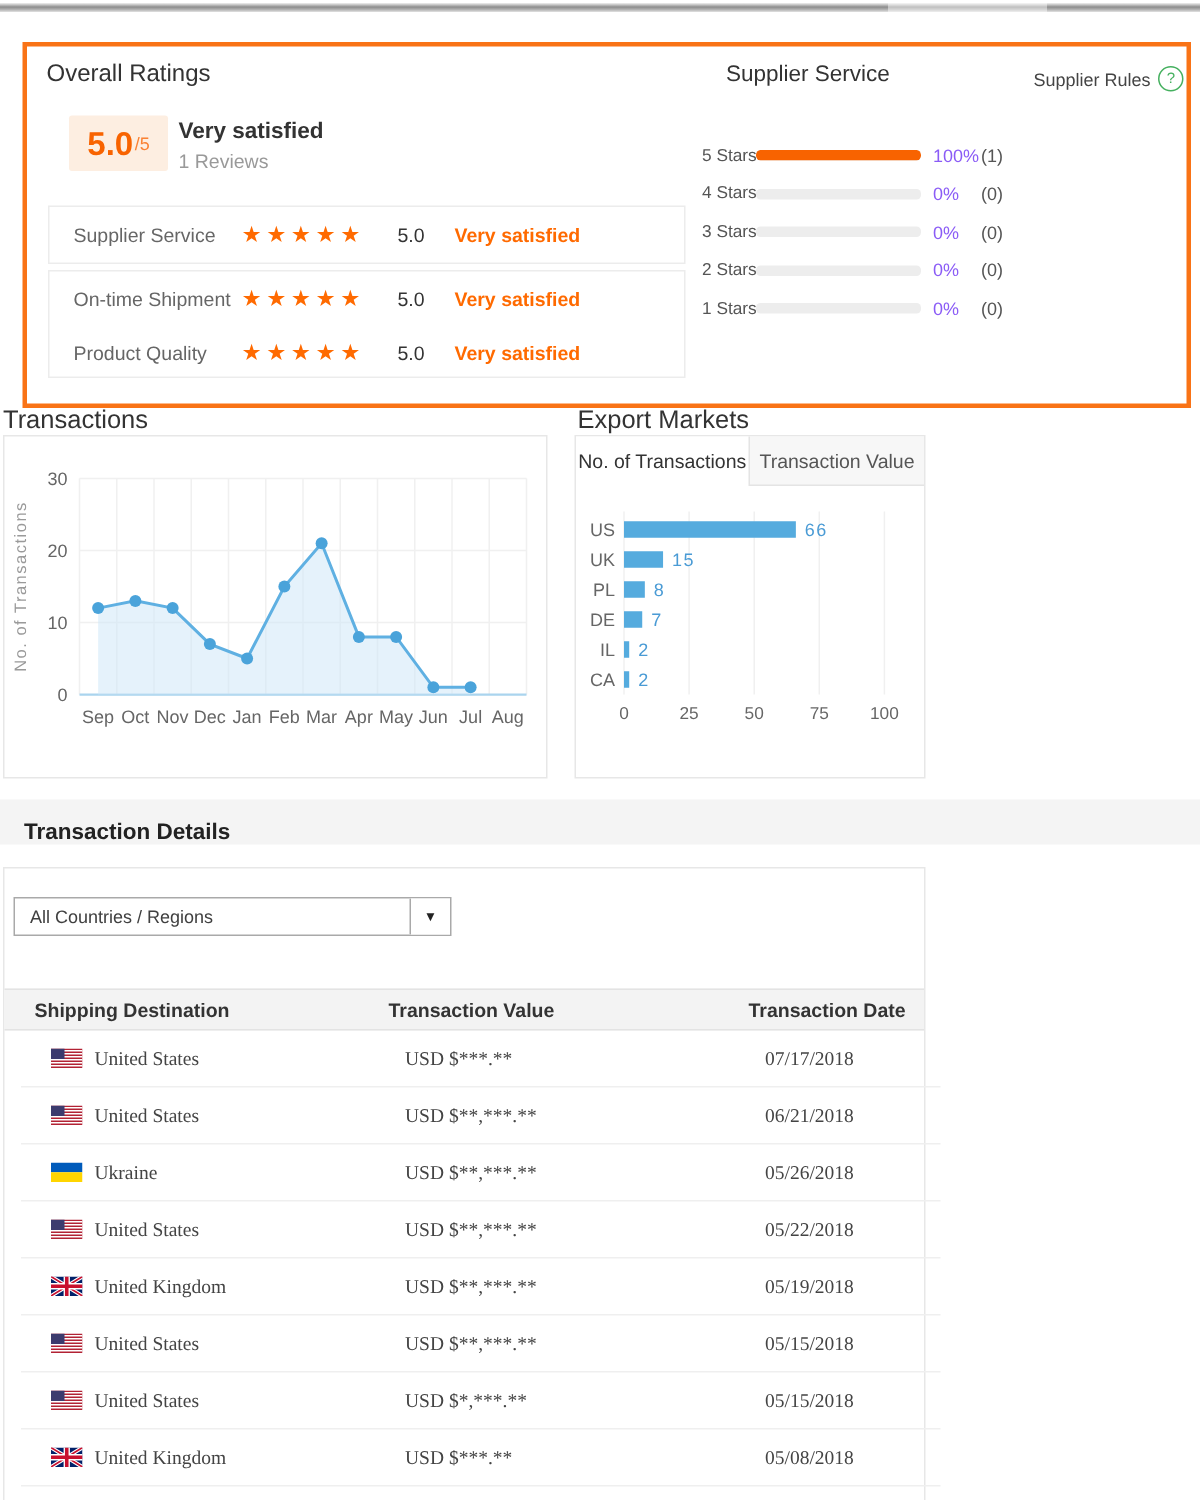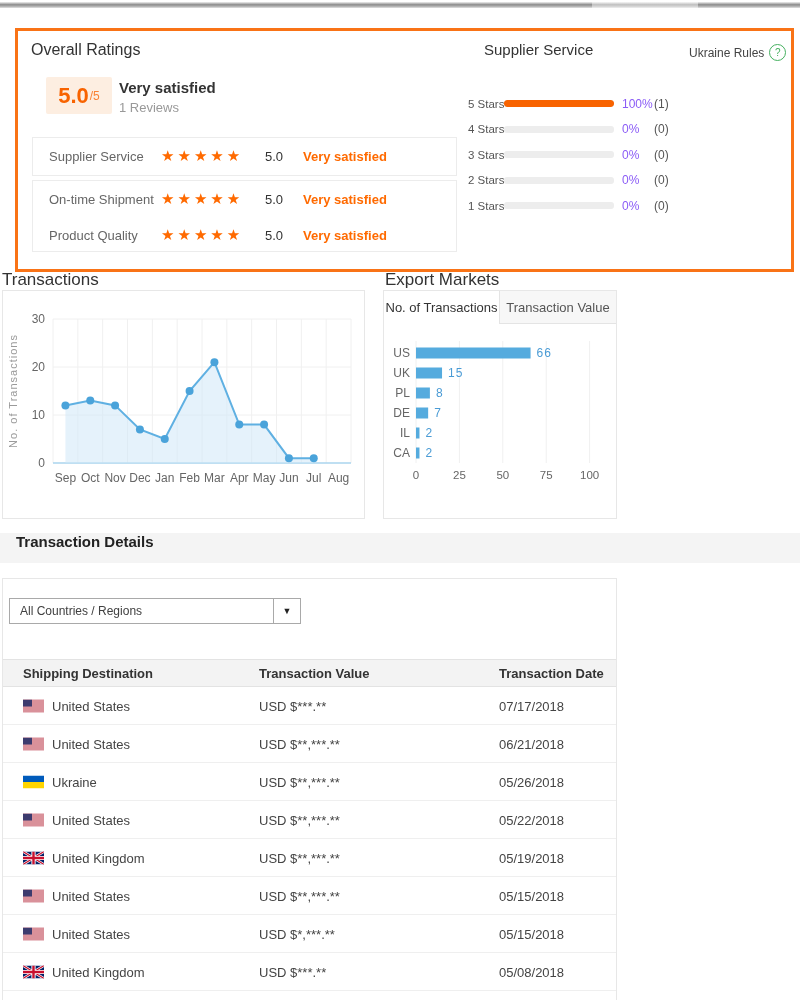--- a/index.html
+++ b/index.html
@@ -43,32 +43,32 @@
   #lbl-export{left:385px;top:270px;}
   
   .line-card{position:absolute;left:2px;top:290px;width:361px;height:227px;border:1px solid #e7e7e7;background:#fff;}
   .bar-card{position:absolute;left:383px;top:290px;width:232px;height:227px;border:1px solid #e7e7e7;background:#fff;}
   .tabs{position:absolute;left:0;top:0;width:100%;height:33px;display:flex;}
   .tab{box-sizing:border-box;height:33px;display:flex;align-items:center;justify-content:center;font-size:13px;cursor:pointer;}
   .tab.active{width:116px;background:#fff;border-right:1px solid #e4e4e4;color:#333;}
   .tab.inactive{flex:1;background:#f7f7f7;border-bottom:1px solid #e4e4e4;color:#555;}
   svg text{font-family:"Liberation Sans",sans-serif;}
   
-  .band{position:absolute;left:0;top:533px;width:800px;height:30px;background:#f4f4f4;display:flex;align-items:flex-start;}
+  .band{position:absolute;left:0;top:533px;width:800px;height:30px;background:#f4f4f4;display:flex;align-items:flex-end;}
   .band-title{margin-left:16px;font-size:15px;font-weight:bold;color:#222;}
   
   .details-card{position:absolute;left:2px;top:578px;width:613px;height:421px;border:1px solid #e7e7e7;background:#fff;}
   .dropdown{position:absolute;left:6px;top:19px;width:292px;height:26px;border:1px solid #a9a9a9;box-sizing:border-box;background:#fff;cursor:pointer;}
   .dropdown-text{position:absolute;left:10px;top:0;line-height:24px;font-size:12px;color:#404040;}
   .dropdown-arrow{position:absolute;right:0;top:0;width:26px;height:24px;border-left:1px solid #a9a9a9;display:flex;align-items:center;justify-content:center;font-size:9px;color:#222;background:#fff;}
   .summary{position:absolute;left:7px;top:50px;font-size:12.5px;color:#444;}
   .summary .count{color:#3a7dbd;}
   .thead{position:absolute;left:0;top:80px;width:100%;height:28px;background:#f3f3f3;border-top:1px solid #e3e3e3;border-bottom:1px solid #e3e3e3;box-sizing:border-box;}
   .thead span{position:absolute;top:6px;font-size:13px;font-weight:bold;color:#333;}
-  .tbody{position:absolute;left:0;top:108px;width:100%;}
+  .tbody{position:absolute;left:11px;top:108px;width:100%;font-family:Liberation Serif, serif;}
   .trow{position:relative;height:37px;border-bottom:1px solid #efefef;}
   .cell{position:absolute;top:50%;transform:translateY(-50%);font-size:13px;color:#444;}
   .c1{left:20px;display:flex;align-items:center;}
   .c2{left:256px;}
   .c3{left:496px;}
   .flag{display:inline-block;width:21px;height:13px;margin-right:8px;line-height:0;}
   .flag svg{display:block;}
 </style>
 </head>
 <body>
@@ -105,21 +105,21 @@
         <div class="rating-row">
           <span class="rating-label">Product Quality</span>
           <span class="rating-stars">★★★★★</span>
           <span class="rating-score">5.0</span>
           <span class="rating-status">Very satisfied</span>
         </div>
       </div>
 
     <div class="ss-title">Supplier Service</div>
     <div class="rules-link">
-      <span>Ukraine Rules</span>
+      <span>Supplier Rules</span>
       <span class="help-circle">?</span>
     </div>
     <div class="hist" id="hist-rows">
         <div class="hist-row">
           <span class="hist-label">5 Stars</span>
           <span class="hist-track">
             <span class="hist-fill" style="width: 110px;"></span>
           </span>
           <span class="hist-pct">100%</span>
           <span class="hist-cnt">(1)</span>

